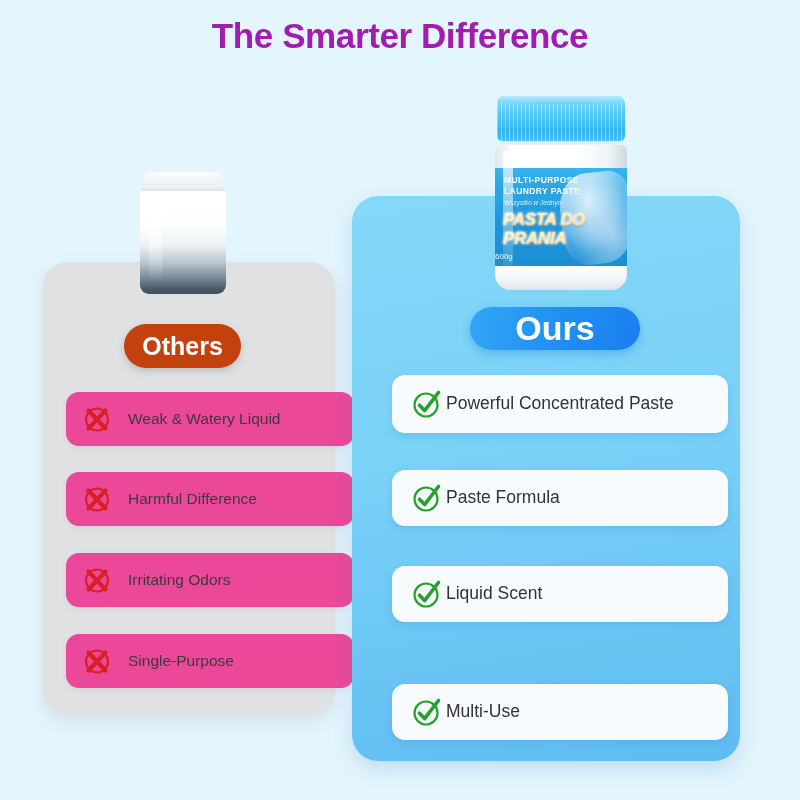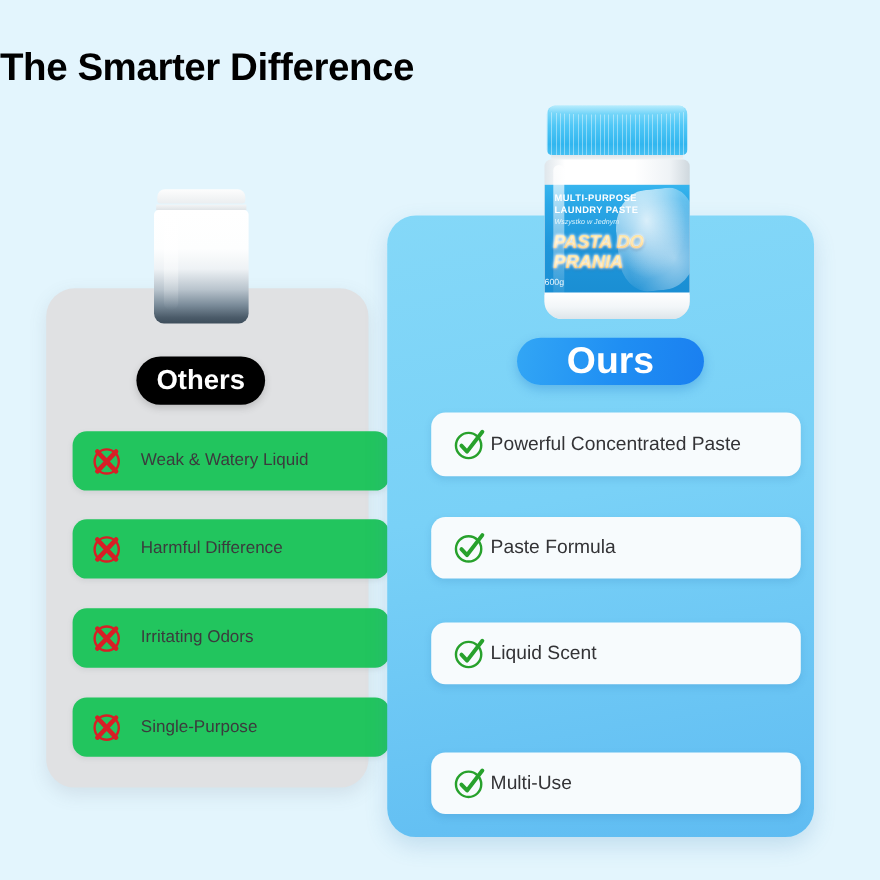--- a/index.html
+++ b/index.html
@@ -9,26 +9,27 @@
     height: 800px;
     background: #e3f5fd;
     font-family: "Liberation Sans", sans-serif;
     position: relative;
     overflow: hidden;
   }
 
   
   #page-title {
     position: absolute;
-    top: 42px;
+    top: 16px;
     left: 0;
     width: 800px;
+    text-align: center;
     font-size: 35px;
     font-weight: bold;
-    color: #000000;
+    color: #a21caf;
     letter-spacing: -0.4px;
   }
 
   
   .panel {
     position: absolute;
     border-radius: 26px;
   }
 
   #others-panel {
@@ -58,21 +59,21 @@
     border-radius: 40px;
     color: #ffffff;
     font-weight: bold;
   }
 
   #others-badge {
     left: 124px;
     top: 324px;
     width: 117px;
     height: 44px;
-    background: #000000;
+    background: #c2410c;
     font-size: 25px;
     box-shadow: 0 3px 7px rgba(80,80,80,0.25);
   }
 
   #ours-badge {
     left: 470px;
     top: 307px;
     width: 170px;
     height: 43px;
     background: linear-gradient(100deg, #32a6f5 0%, #1f8ef3 55%, #1a7ff0 100%);
@@ -85,21 +86,21 @@
     position: absolute;
     display: flex;
     align-items: center;
     border-radius: 13px;
   }
 
   .card-left {
     left: 66px;
     width: 288px;
     height: 54px;
-    background: #22c55e;
+    background: #ec4899;
     box-shadow: 0 2px 5px rgba(110,115,125,0.13);
   }
 
   .card-right {
     left: 392px;
     width: 336px;
     height: 56px;
     background: #f7fbfd;
     box-shadow: 0 3px 7px rgba(40,110,170,0.17);
   }

